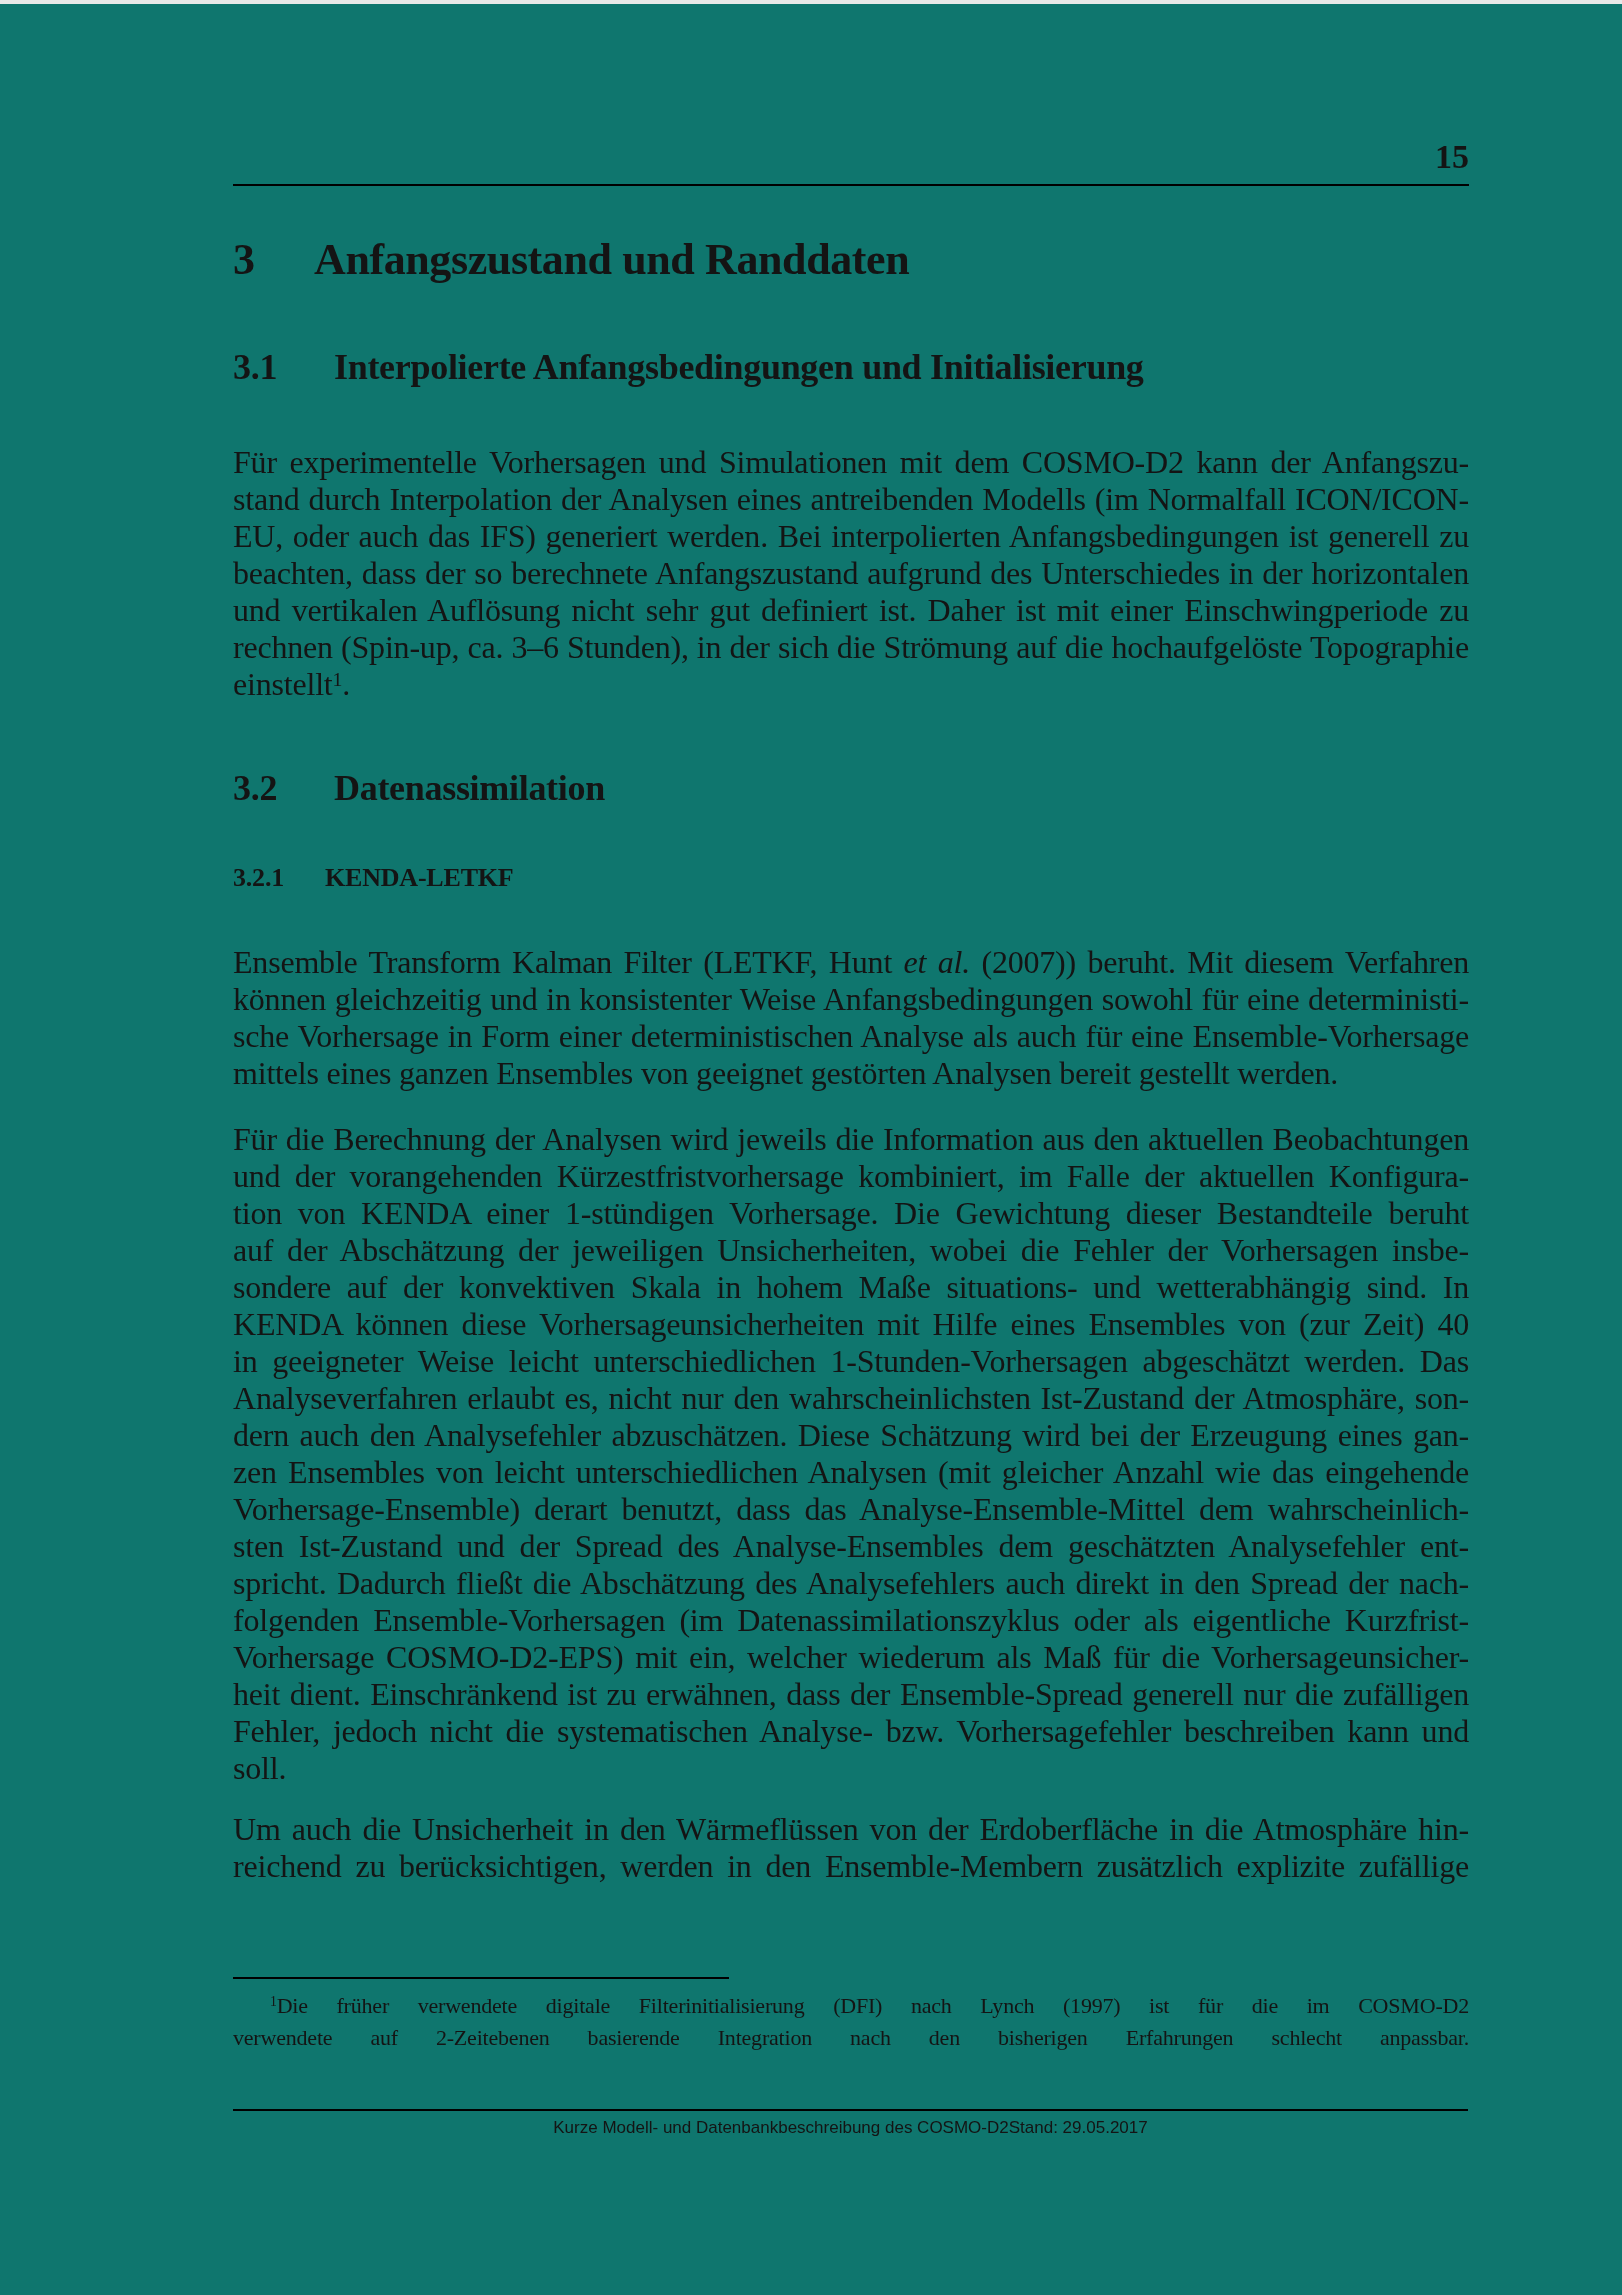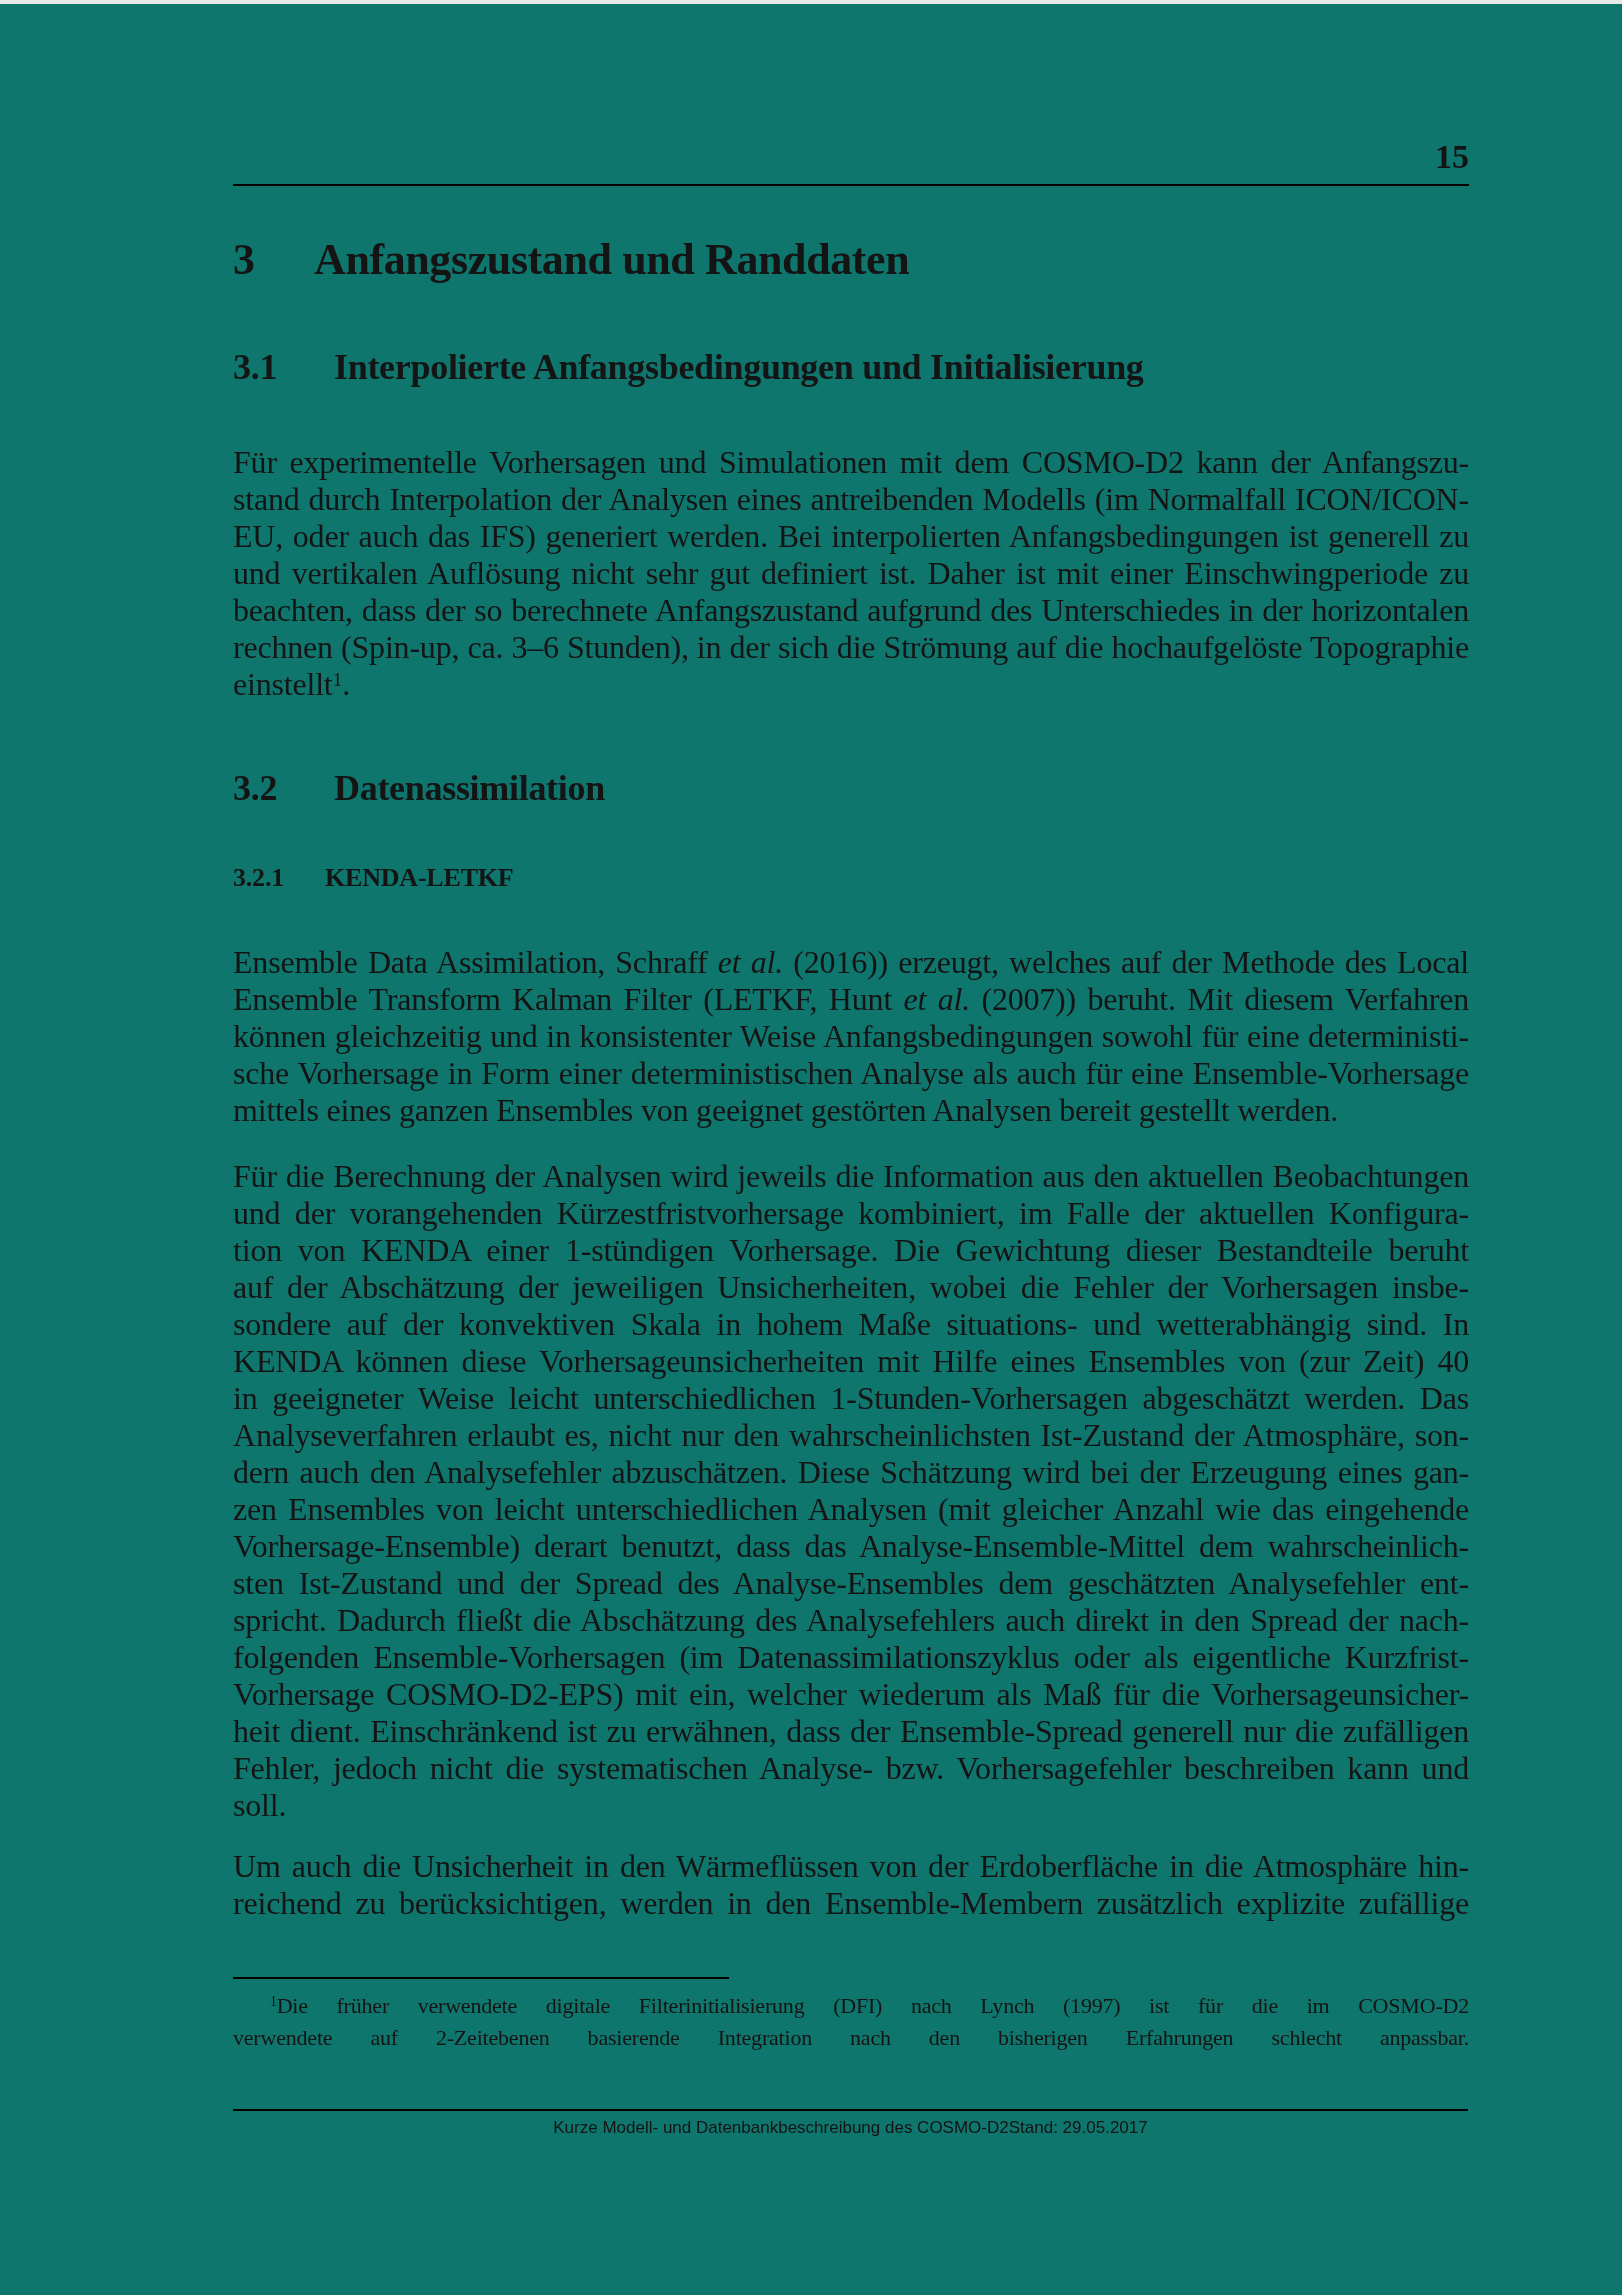--- a/index.html
+++ b/index.html
@@ -43,29 +43,28 @@
   <div class="content">
     <div class="pagenum">15</div>
     <hr class="headrule">
     <div>
         <div class="h1"><span class="num">3</span><span>Anfangszustand und Randdaten</span></div>
         <div class="h2"><span class="num">3.1</span><span>Interpolierte Anfangsbedingungen und Initialisierung</span></div>
         <div class="para mt-p1">
           <div class="pline"><span>Für experimentelle Vorhersagen und Simulationen mit dem COSMO-D2 kann der Anfangszu-</span></div>
           <div class="pline"><span>stand durch Interpolation der Analysen eines antreibenden Modells (im Normalfall ICON/ICON-</span></div>
           <div class="pline"><span>EU, oder auch das IFS) generiert werden. Bei interpolierten Anfangsbedingungen ist generell zu</span></div>
+          <div class="pline"><span>beachten, dass der so berechnete Anfangszustand aufgrund des Unterschiedes in der horizontalen</span></div>
           <div class="pline"><span>und vertikalen Auflösung nicht sehr gut definiert ist. Daher ist mit einer Einschwingperiode zu</span></div>
-          <div class="pline"><span>beachten, dass der so berechnete Anfangszustand aufgrund des Unterschiedes in der horizontalen</span></div>
           <div class="pline"><span>rechnen (Spin-up, ca. 3–6 Stunden), in der sich die Strömung auf die hochaufgelöste Topographie</span></div>
           <div class="pline last"><span>einstellt</span><span class="sup">1</span><span>.</span></div>
         </div>
         <div class="h2 mt-h2b"><span class="num">3.2</span><span>Datenassimilation</span></div>
         <div class="h3"><span class="num">3.2.1</span><span>KENDA-LETKF</span></div>
         <div class="para mt-p2">
-          <div class="pline"><span>Ensemble Data Assimilation, Schraff </span><em>et al.</em><span> (2016)) erzeugt, welches auf der Methode des Local</span></div>
           <div class="pline"><span>Ensemble Transform Kalman Filter (LETKF, Hunt </span><em>et al.</em><span> (2007)) beruht. Mit diesem Verfahren</span></div>
           <div class="pline"><span>können gleichzeitig und in konsistenter Weise Anfangsbedingungen sowohl für eine deterministi-</span></div>
           <div class="pline"><span>sche Vorhersage in Form einer deterministischen Analyse als auch für eine Ensemble-Vorhersage</span></div>
           <div class="pline last"><span>mittels eines ganzen Ensembles von geeignet gestörten Analysen bereit gestellt werden.</span></div>
         </div>
         <div class="para mt-p">
           <div class="pline"><span>Für die Berechnung der Analysen wird jeweils die Information aus den aktuellen Beobachtungen</span></div>
           <div class="pline"><span>und der vorangehenden Kürzestfristvorhersage kombiniert, im Falle der aktuellen Konfigura-</span></div>
           <div class="pline"><span>tion von KENDA einer 1-stündigen Vorhersage. Die Gewichtung dieser Bestandteile beruht</span></div>
           <div class="pline"><span>auf der Abschätzung der jeweiligen Unsicherheiten, wobei die Fehler der Vorhersagen insbe-</span></div>

